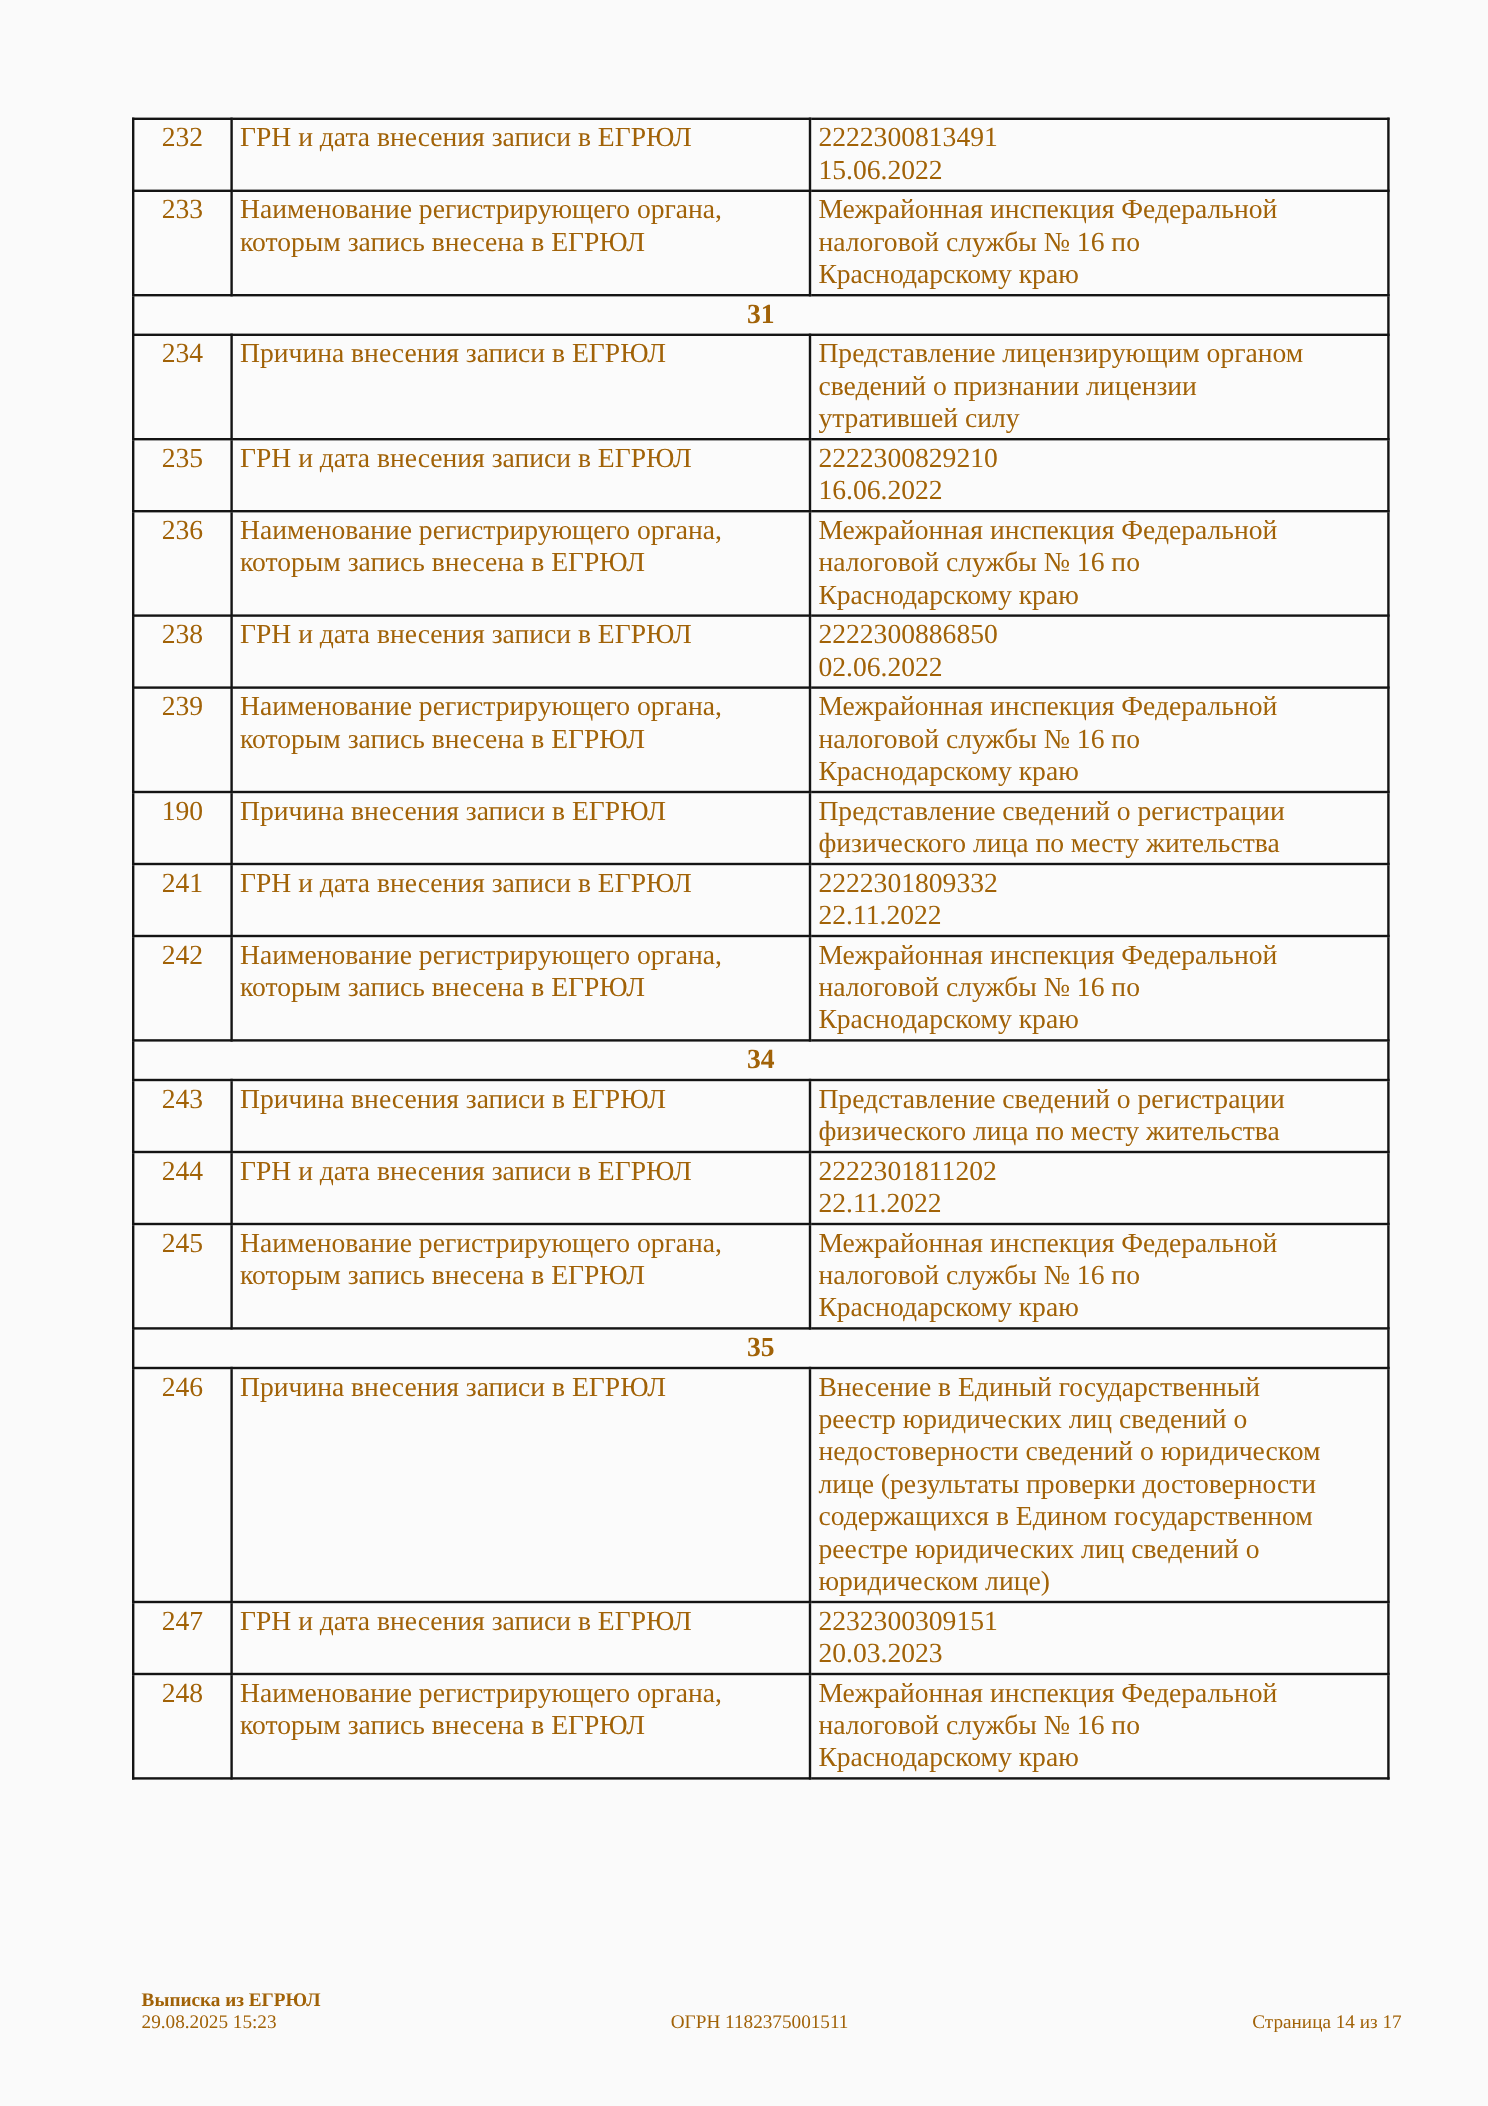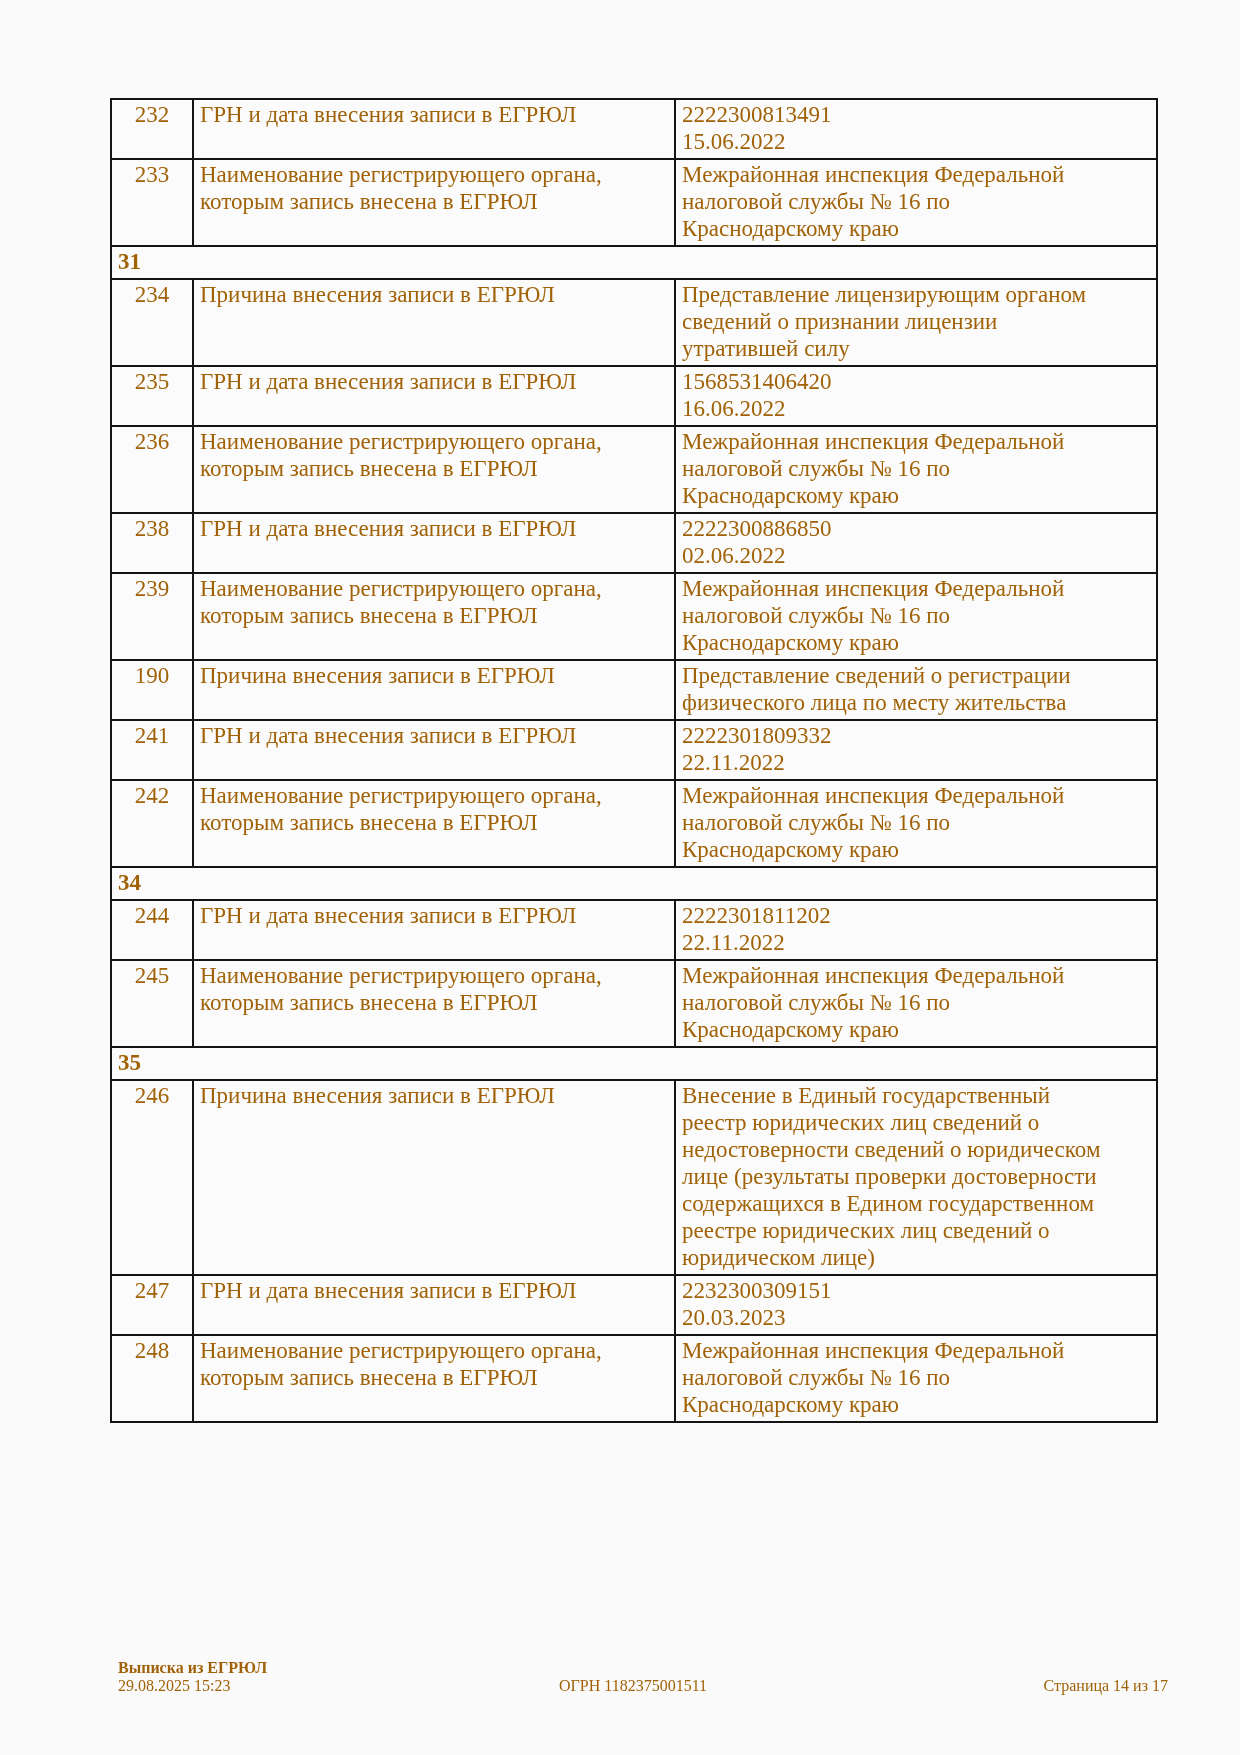--- a/index.html
+++ b/index.html
@@ -31,20 +31,21 @@
     font-size: 23px;
     line-height: 27px;
     background: #fbfbfb;
   }
   td.num-cell {
     text-align: center;
     padding-left: 2px;
     padding-right: 2px;
   }
   td.section-cell {
+    text-align: center;
     font-weight: bold;
     padding-top: 1px;
     padding-bottom: 3px;
   }
   .cell-line { white-space: normal; }
   .footer {
     position: absolute;
     left: 0;
     top: 0;
     width: 100%;
@@ -124,21 +125,21 @@
             <div class="cell-line">сведений о признании лицензии</div>
             <div class="cell-line">утратившей силу</div>
           </td>
         </tr>
         <tr>
           <td class="num-cell">235</td>
           <td>
             <div class="cell-line">ГРН и дата внесения записи в ЕГРЮЛ</div>
           </td>
           <td>
-            <div class="cell-line">1568531406420</div>
+            <div class="cell-line">2222300829210</div>
             <div class="cell-line">16.06.2022</div>
           </td>
         </tr>
         <tr>
           <td class="num-cell">236</td>
           <td>
             <div class="cell-line">Наименование регистрирующего органа,</div>
             <div class="cell-line">которым запись внесена в ЕГРЮЛ</div>
           </td>
           <td>
@@ -196,20 +197,30 @@
             <div class="cell-line">которым запись внесена в ЕГРЮЛ</div>
           </td>
           <td>
             <div class="cell-line">Межрайонная инспекция Федеральной</div>
             <div class="cell-line">налоговой службы № 16 по</div>
             <div class="cell-line">Краснодарскому краю</div>
           </td>
         </tr>
         <tr>
           <td colspan="3" class="section-cell">34</td>
+        </tr>
+        <tr>
+          <td class="num-cell">243</td>
+          <td>
+            <div class="cell-line">Причина внесения записи в ЕГРЮЛ</div>
+          </td>
+          <td>
+            <div class="cell-line">Представление сведений о регистрации</div>
+            <div class="cell-line">физического лица по месту жительства</div>
+          </td>
         </tr>
         <tr>
           <td class="num-cell">244</td>
           <td>
             <div class="cell-line">ГРН и дата внесения записи в ЕГРЮЛ</div>
           </td>
           <td>
             <div class="cell-line">2222301811202</div>
             <div class="cell-line">22.11.2022</div>
           </td>

